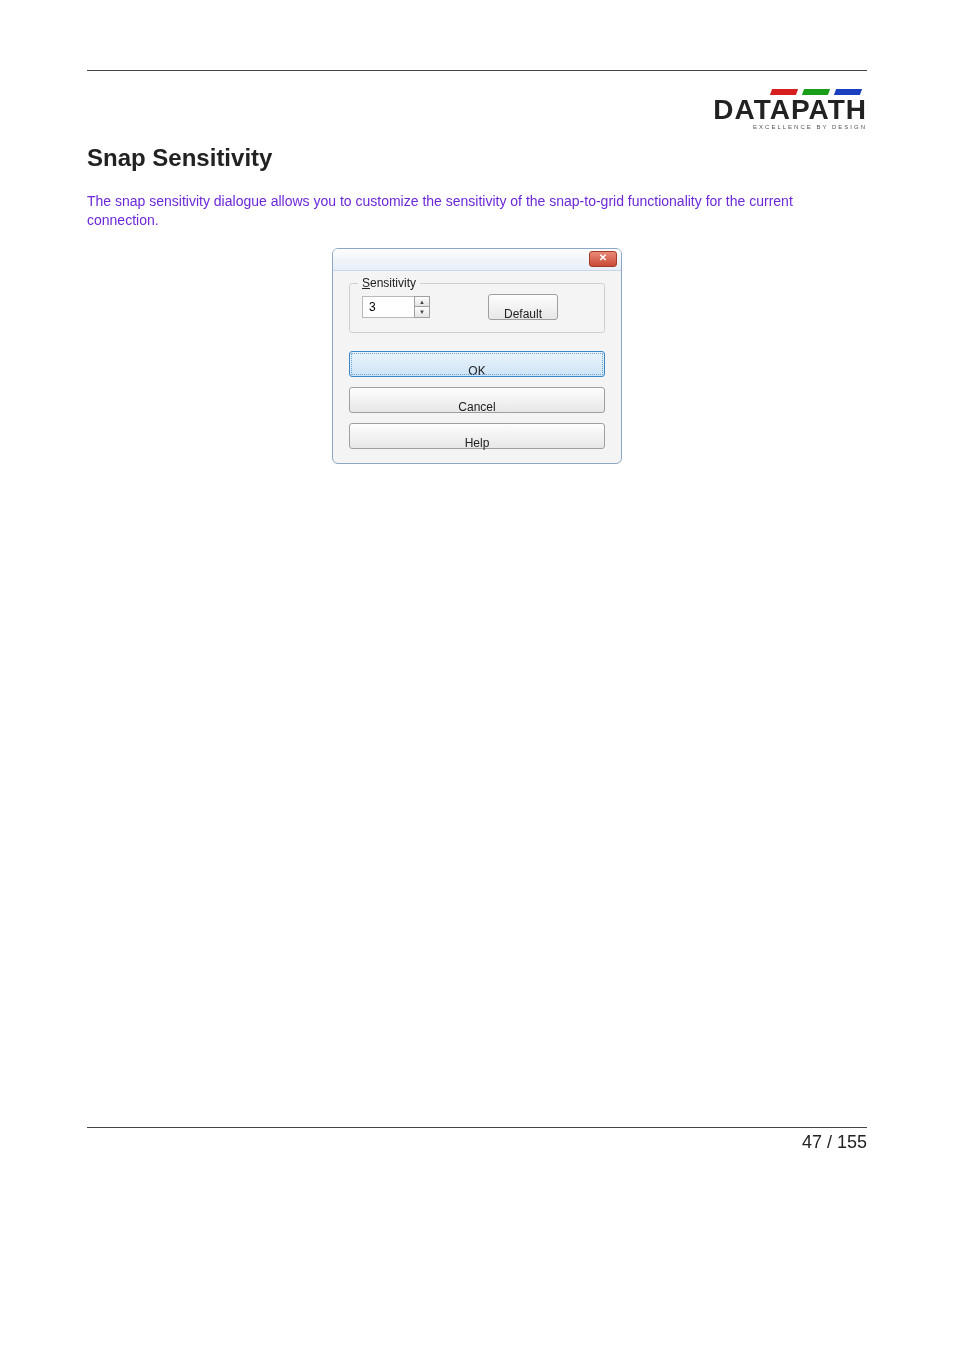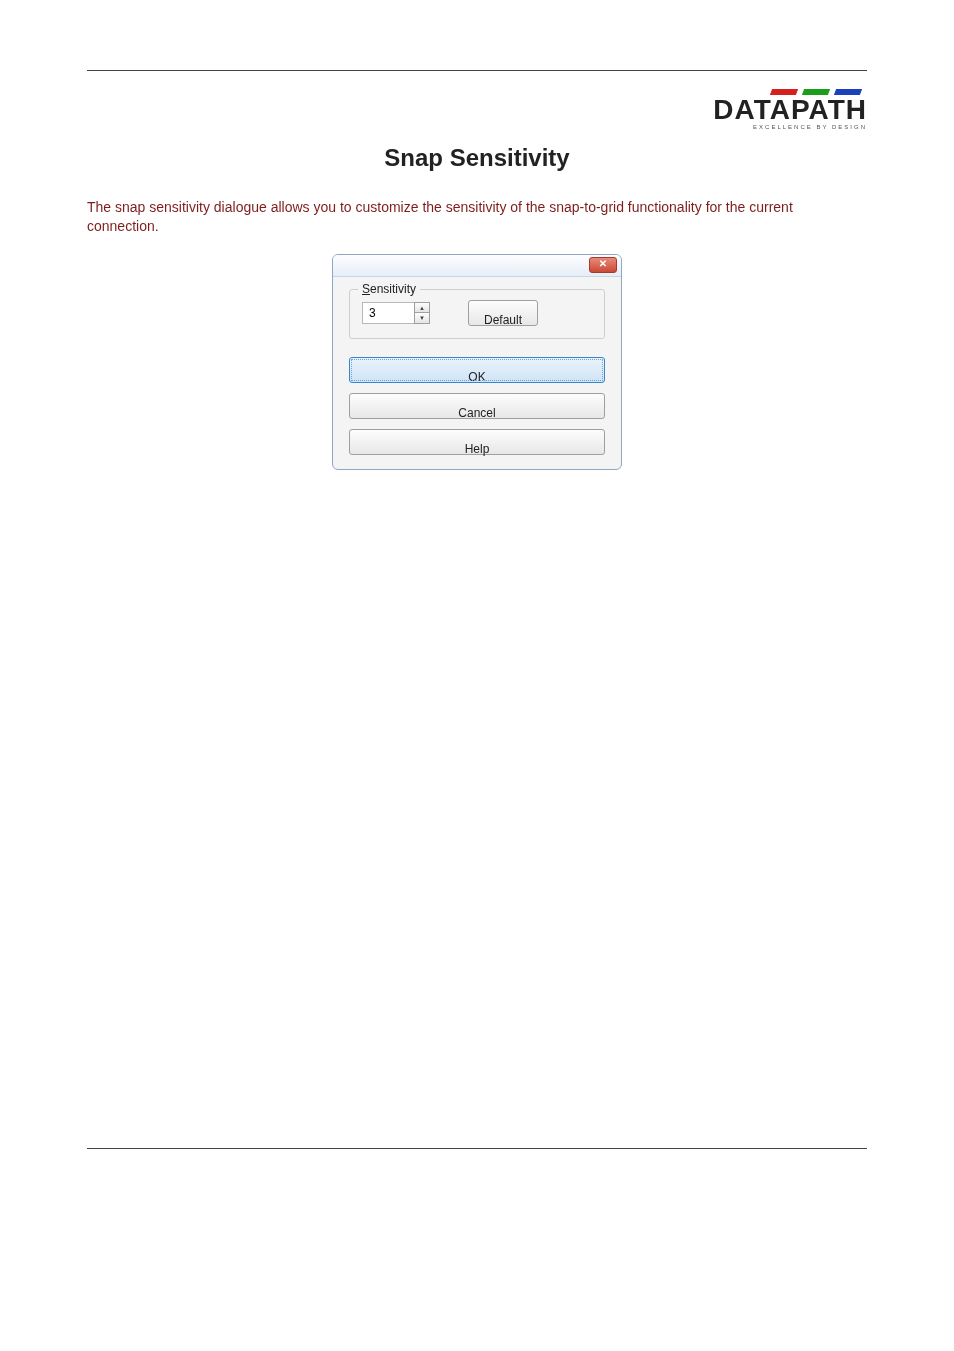--- a/index.html
+++ b/index.html
@@ -48,27 +48,26 @@
     letter-spacing: 2px;
     color: #555;
     text-align: right;
     font-weight: 400;
     margin-top: 2px;
   }
   h2.section-title {
     font-size: 24px;
     font-weight: 700;
     color: #222;
-    margin-bottom: 26px;
-    text-align: center;
+    margin-bottom: 20px;
   }
   p.body {
     font-size: 14px;
     line-height: 1.35;
-    color: #7f1d1d;
+    color: #6d28d9;
     margin-bottom: 18px;
   }
   .dialog-outer {
     display: flex;
     justify-content: center;
     margin-bottom: 24px;
   }
   .dialog {
     width: 290px;
     border: 1px solid #8ea7c6;
@@ -103,21 +102,21 @@
   .dlg-body {
     padding: 12px 16px 6px 16px;
   }
   .fieldset {
     border: 1px solid #cfcfcf;
     border-radius: 3px;
     padding: 10px 12px 12px 12px;
     position: relative;
     display: flex;
     align-items: center;
-    gap: 38px;
+    gap: 58px;
     background: #f4f4f4;
   }
   .fieldset .legend {
     position: absolute;
     top: -8px;
     left: 8px;
     background: #f4f4f4;
     padding: 0 4px;
     font-size: 12px;
     color: #222;
@@ -243,15 +242,16 @@
         <button class="btn primary">OK</button>
         <button class="btn">Cancel</button>
         <button class="btn">Help</button>
       </div>
     </div>
   </div>
 
 
   <div class="footer">
     <hr>
+    <div class="page-num">47 / 155</div>
   </div>
 
 </div>
 
 </body></html>

